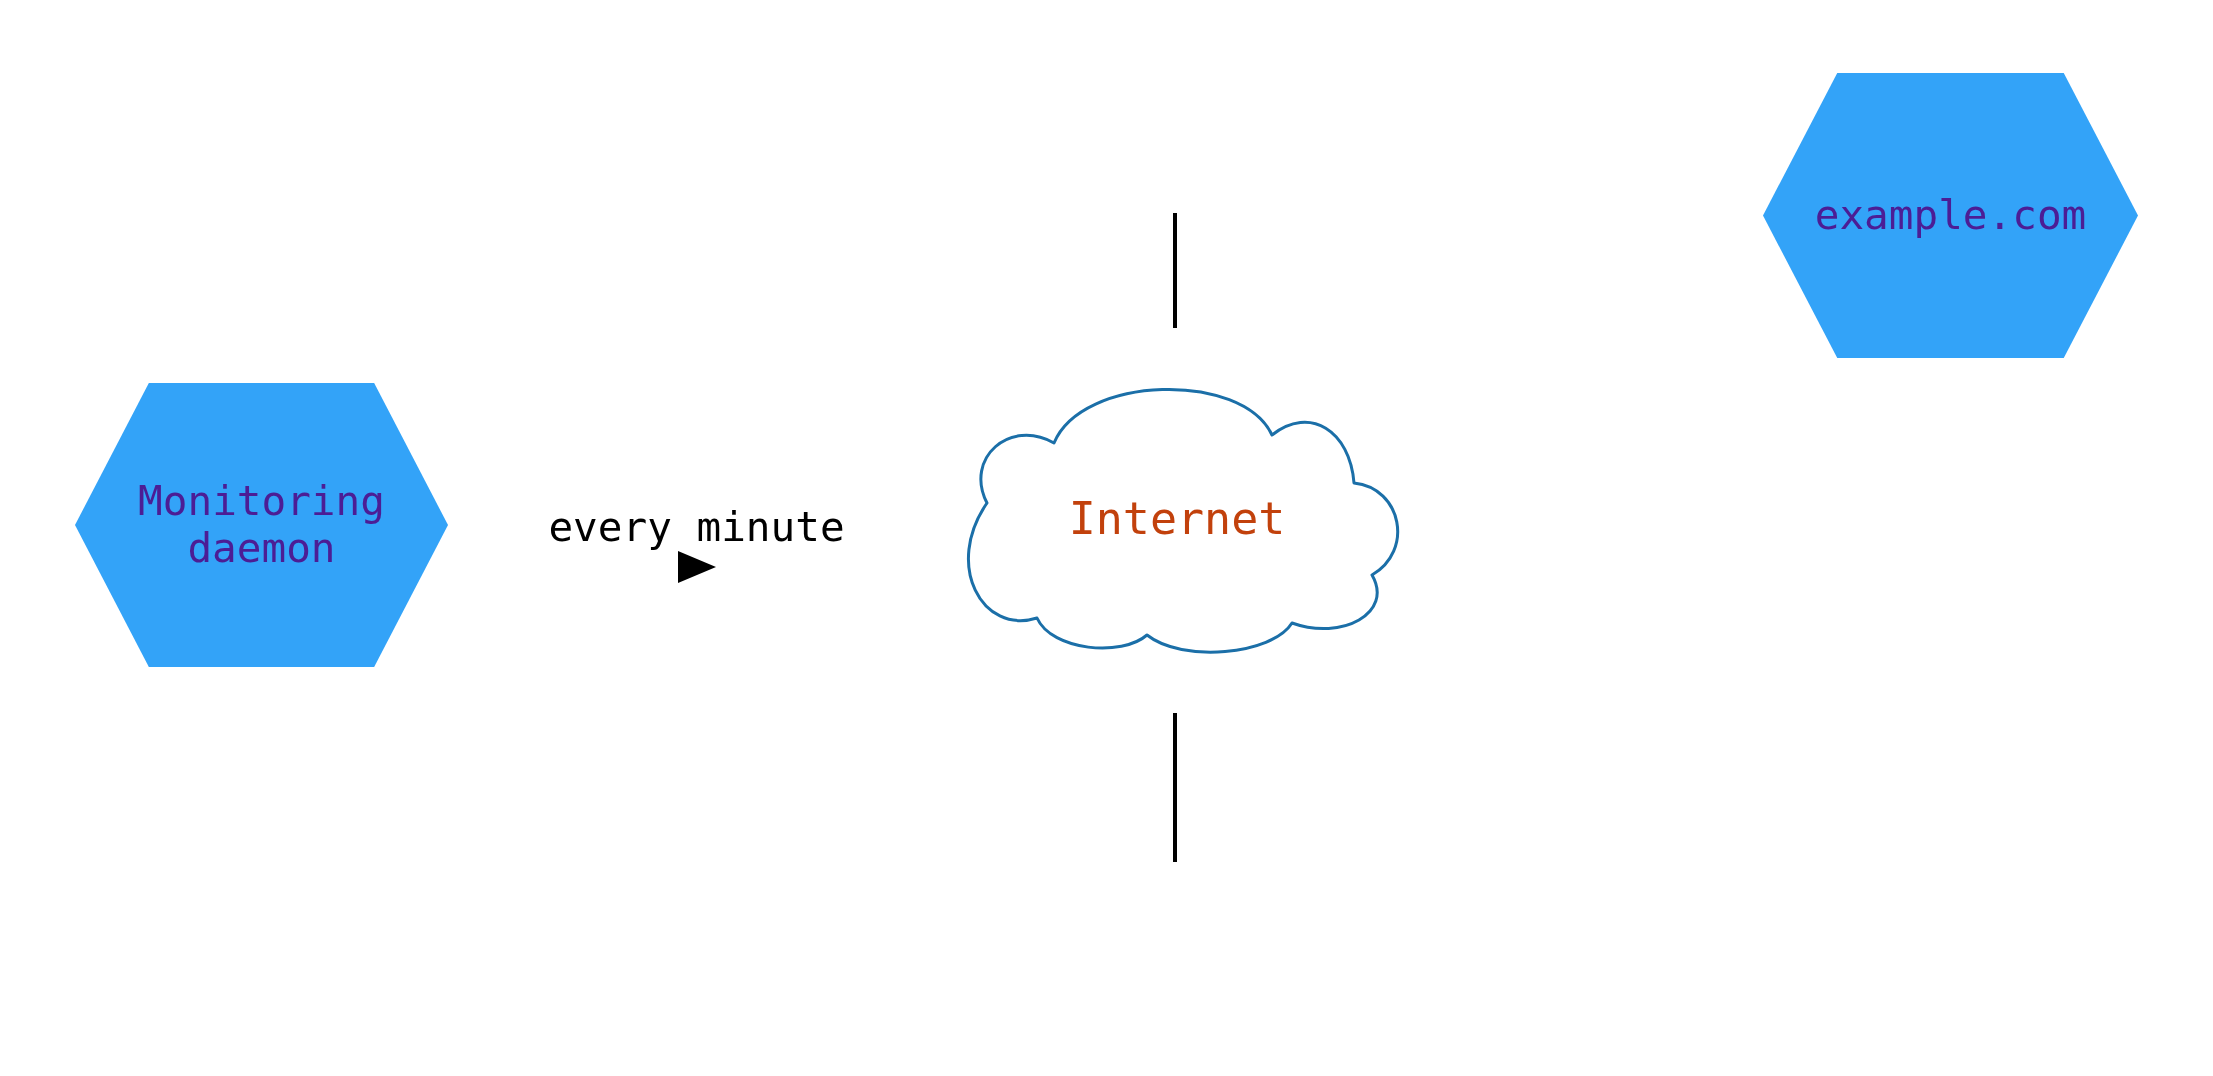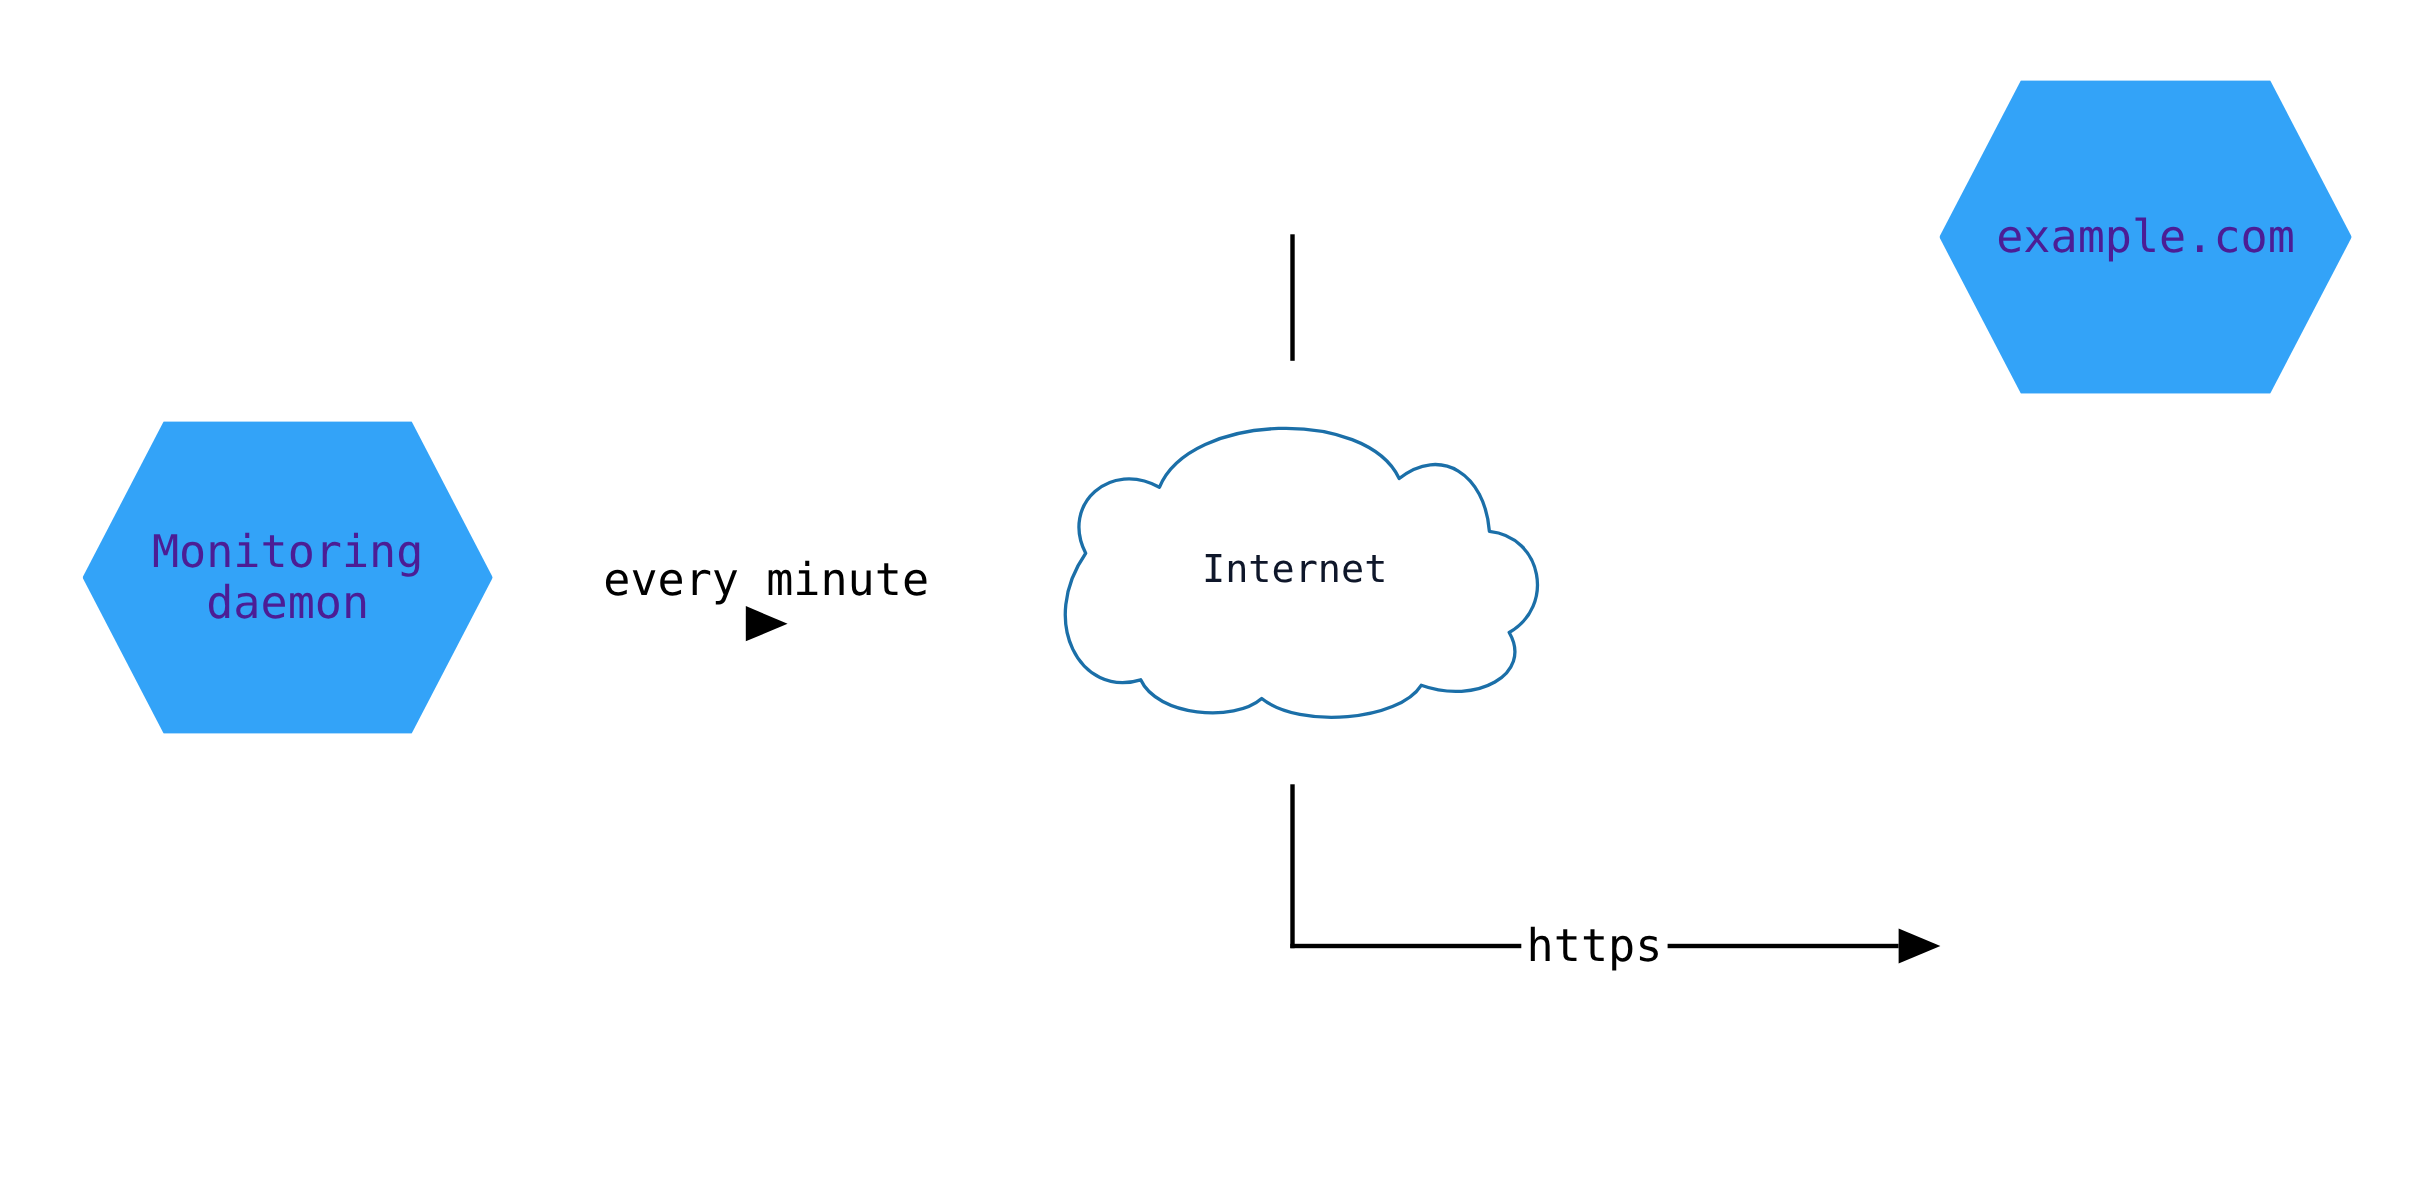--- a/index.html
+++ b/index.html
@@ -39,22 +39,22 @@
   #node-internet {
     position: absolute;
     left: 942px; top: 383px; width: 470px; height: 276px;
   }
   #node-internet svg { position: absolute; left: 0; top: 0; overflow: visible; }
   #node-internet .cloud-label-wrap {
     position: absolute; left: 0; top: 0; width: 100%; height: 100%;
     display: flex; align-items: center; justify-content: center;
   }
   #node-internet .node-label {
-    color: #0f172a;
-    font-size: 35px;
+    color: #c2410c;
+    font-size: 45px;
     margin-top: -6px;
   }
 
   
   .edge-row {
     position: absolute;
     height: 44px;
     display: flex;
     align-items: center;
   }
@@ -116,21 +116,15 @@
     </div>
   </div>
 
   <div class="vseg" id="edge-http-vseg"></div>
 
   <div class="hexagon" id="node-example">
     <div class="node-label">example.com</div>
   </div>
 
   <div class="vseg" id="edge-https-vseg"></div>
-  <div class="edge-row" id="edge-https-row">
-    <div class="hseg"></div>
-    <div class="edge-label">https</div>
-    <div class="hseg"></div>
-    <div class="arrowhead"></div>
-  </div>
 
 
 </div>
 
 </body></html>

